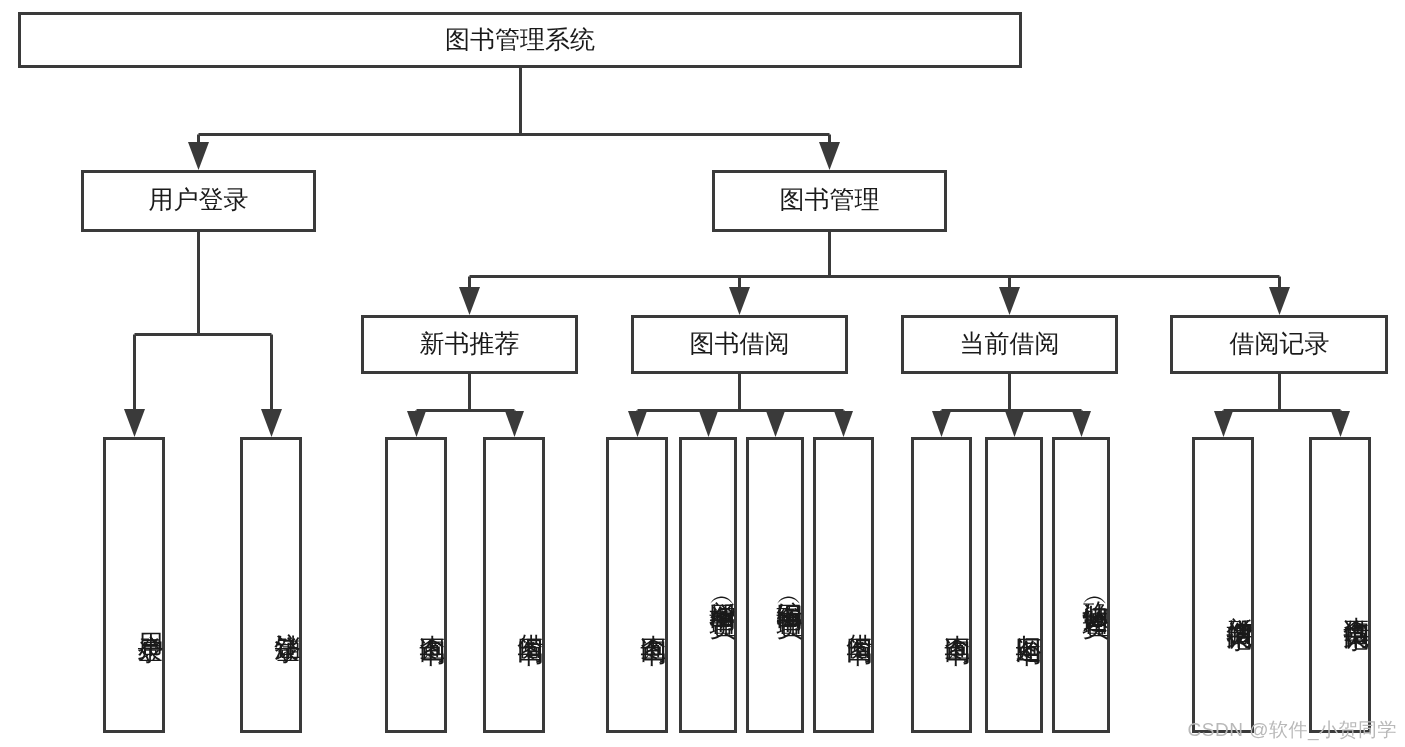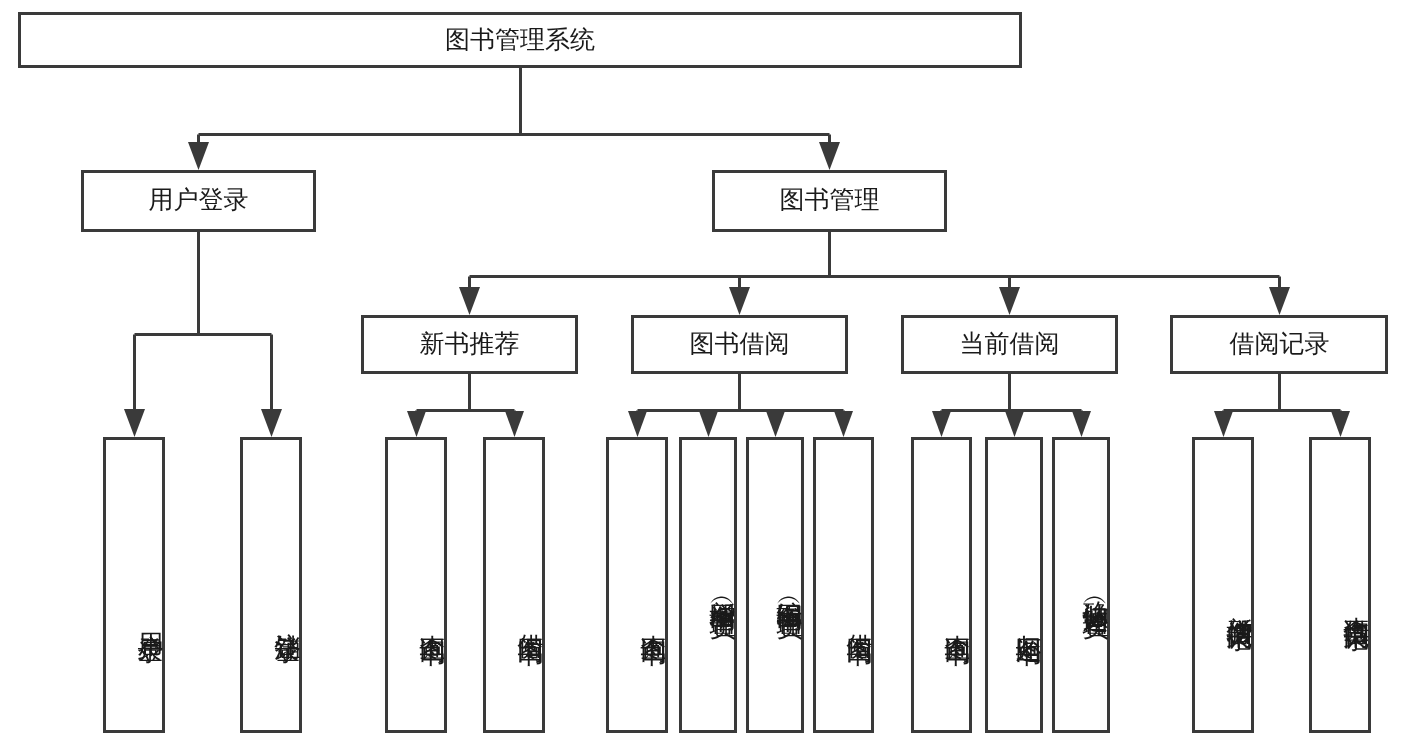--- a/index.html
+++ b/index.html
@@ -221,14 +221,15 @@
   <div class="node-label-v" style="left:912px; top:502px; width:59px; height:231px;">查询图书</div>
 
   <div class="node-label-v" style="left:986px; top:502px; width:56px; height:231px;">归还图书</div>
 
   <div class="node-label-v" style="left:1053px; top:445px; width:56px; height:288px;">确认归还（管理员）</div>
 
   <div class="node-label-v" style="left:1193px; top:470px; width:60px; height:263px;">新增借阅记录</div>
 
   <div class="node-label-v" style="left:1310px; top:470px; width:60px; height:263px;">查询借阅记录</div>
 
+  <div class="watermark">CSDN @软件_小贺同学</div>
 
 </div>
 
 </body></html>

